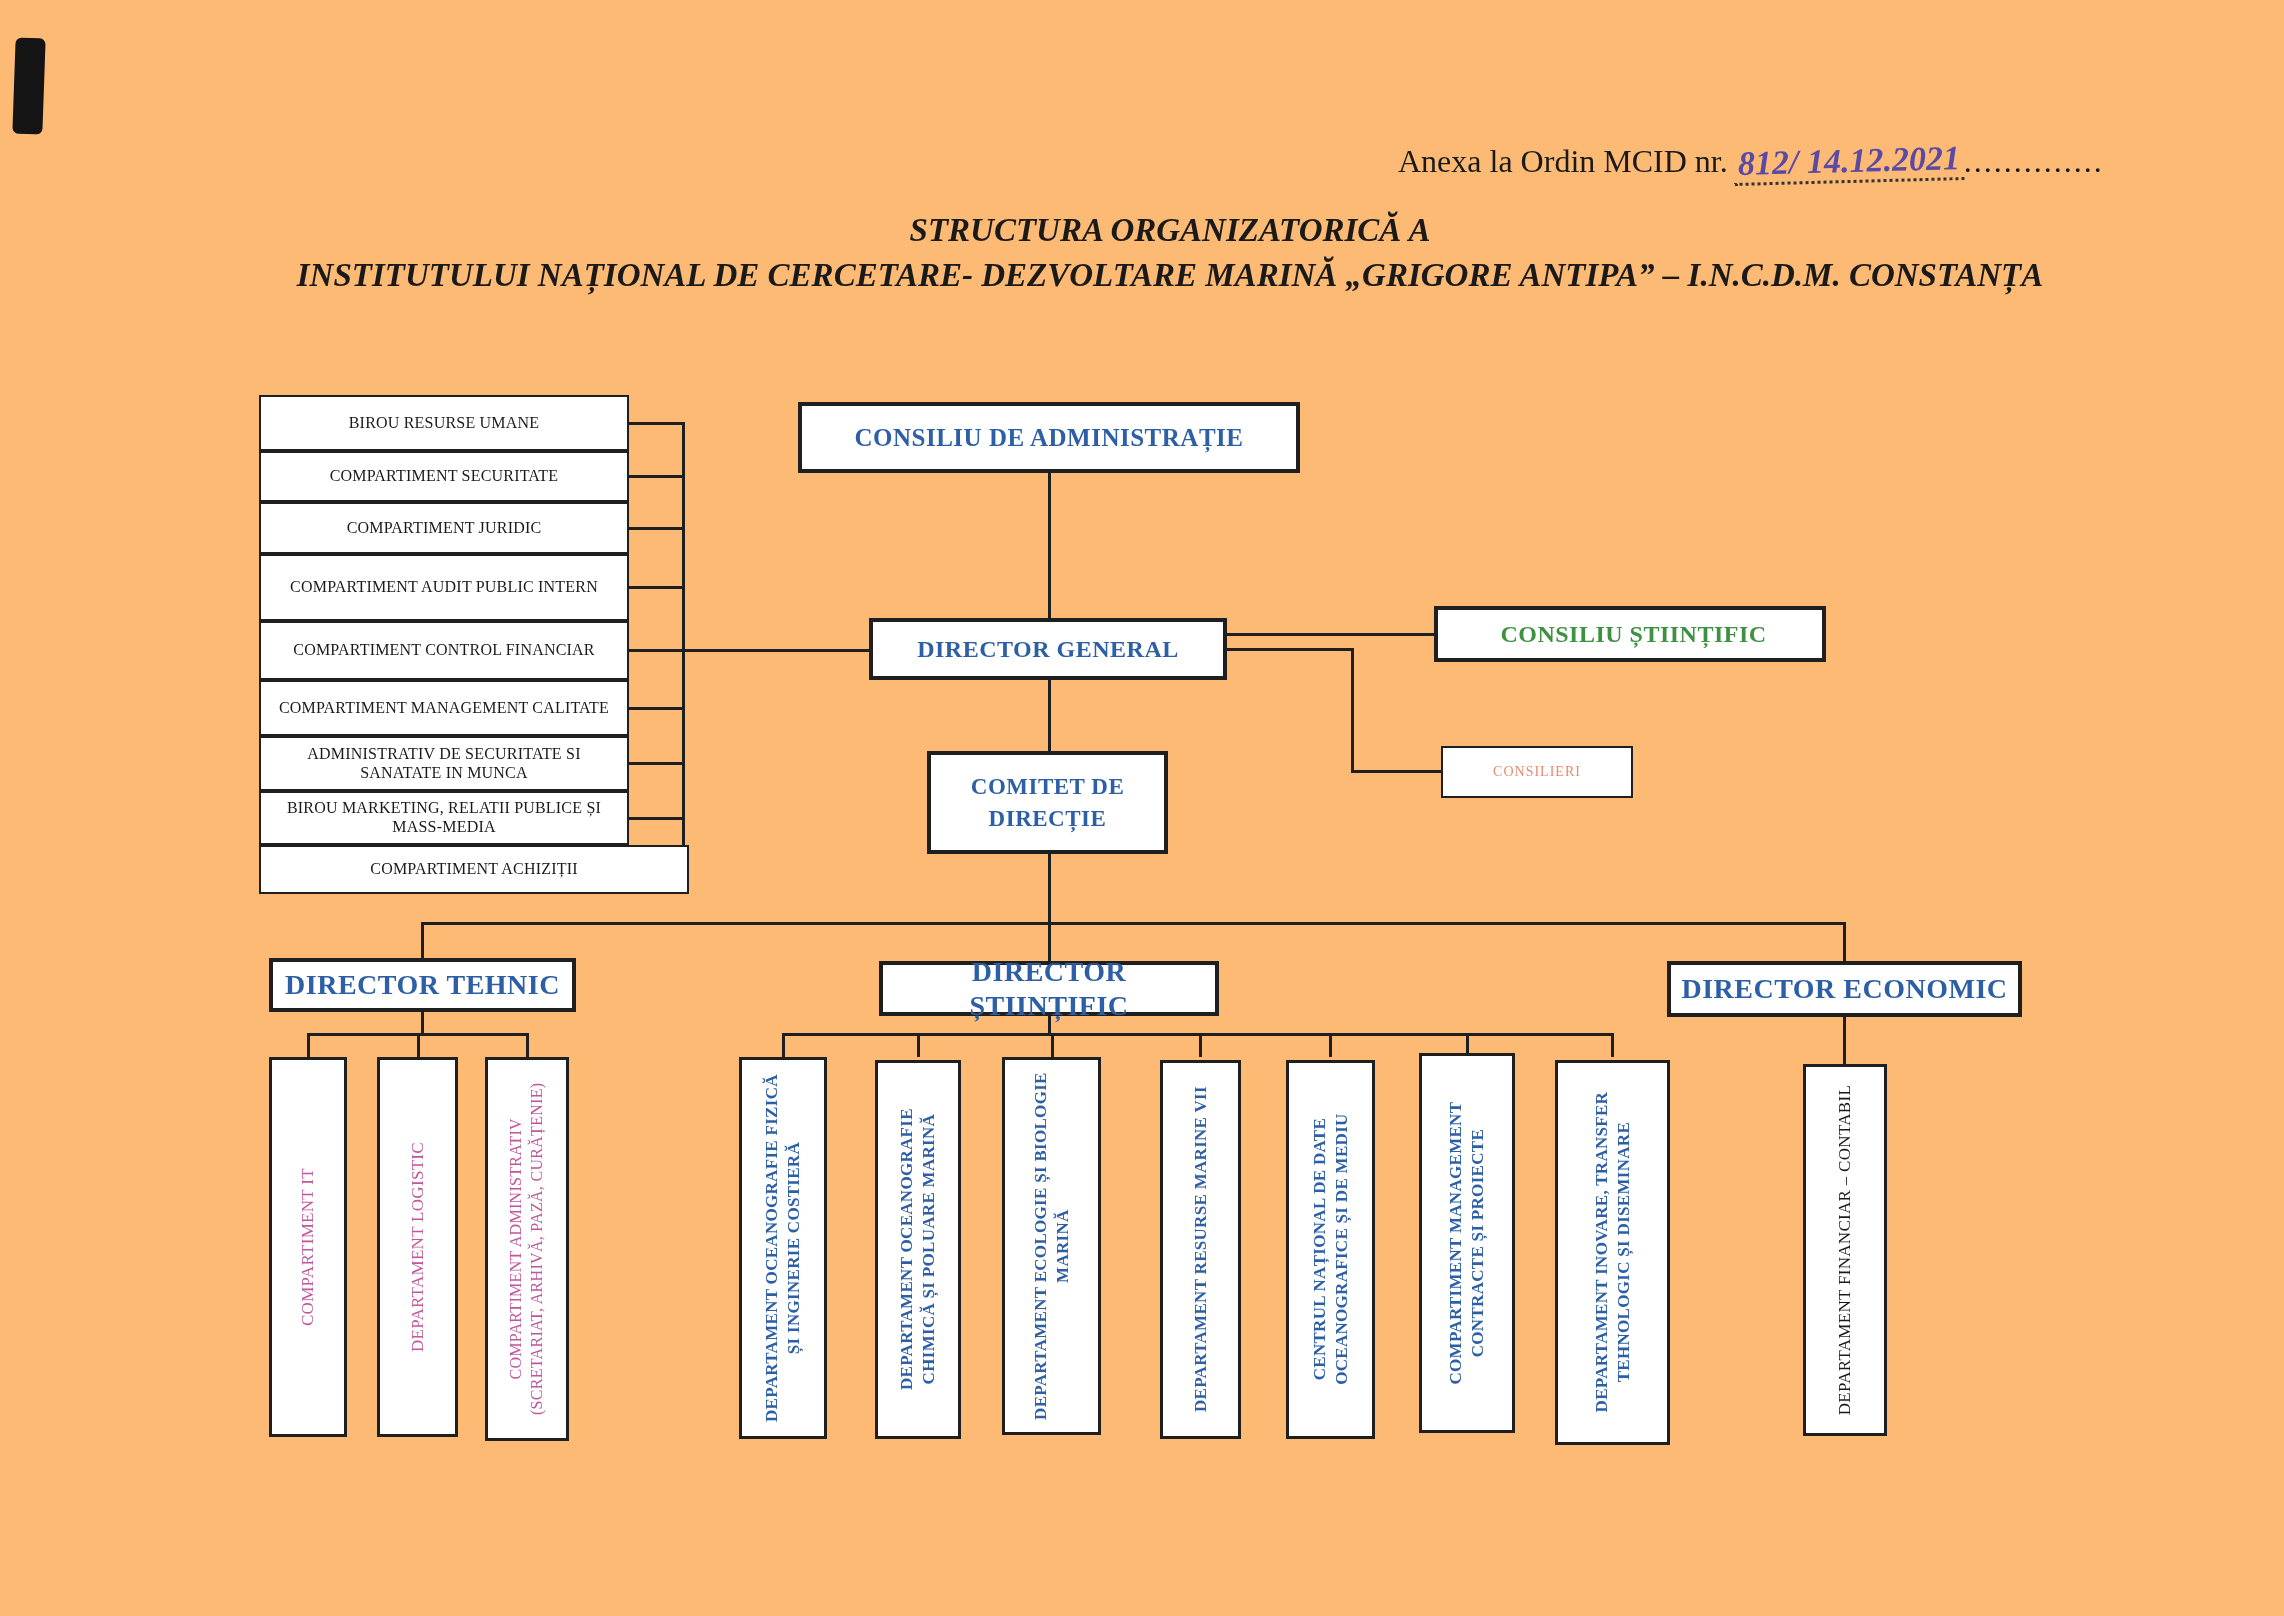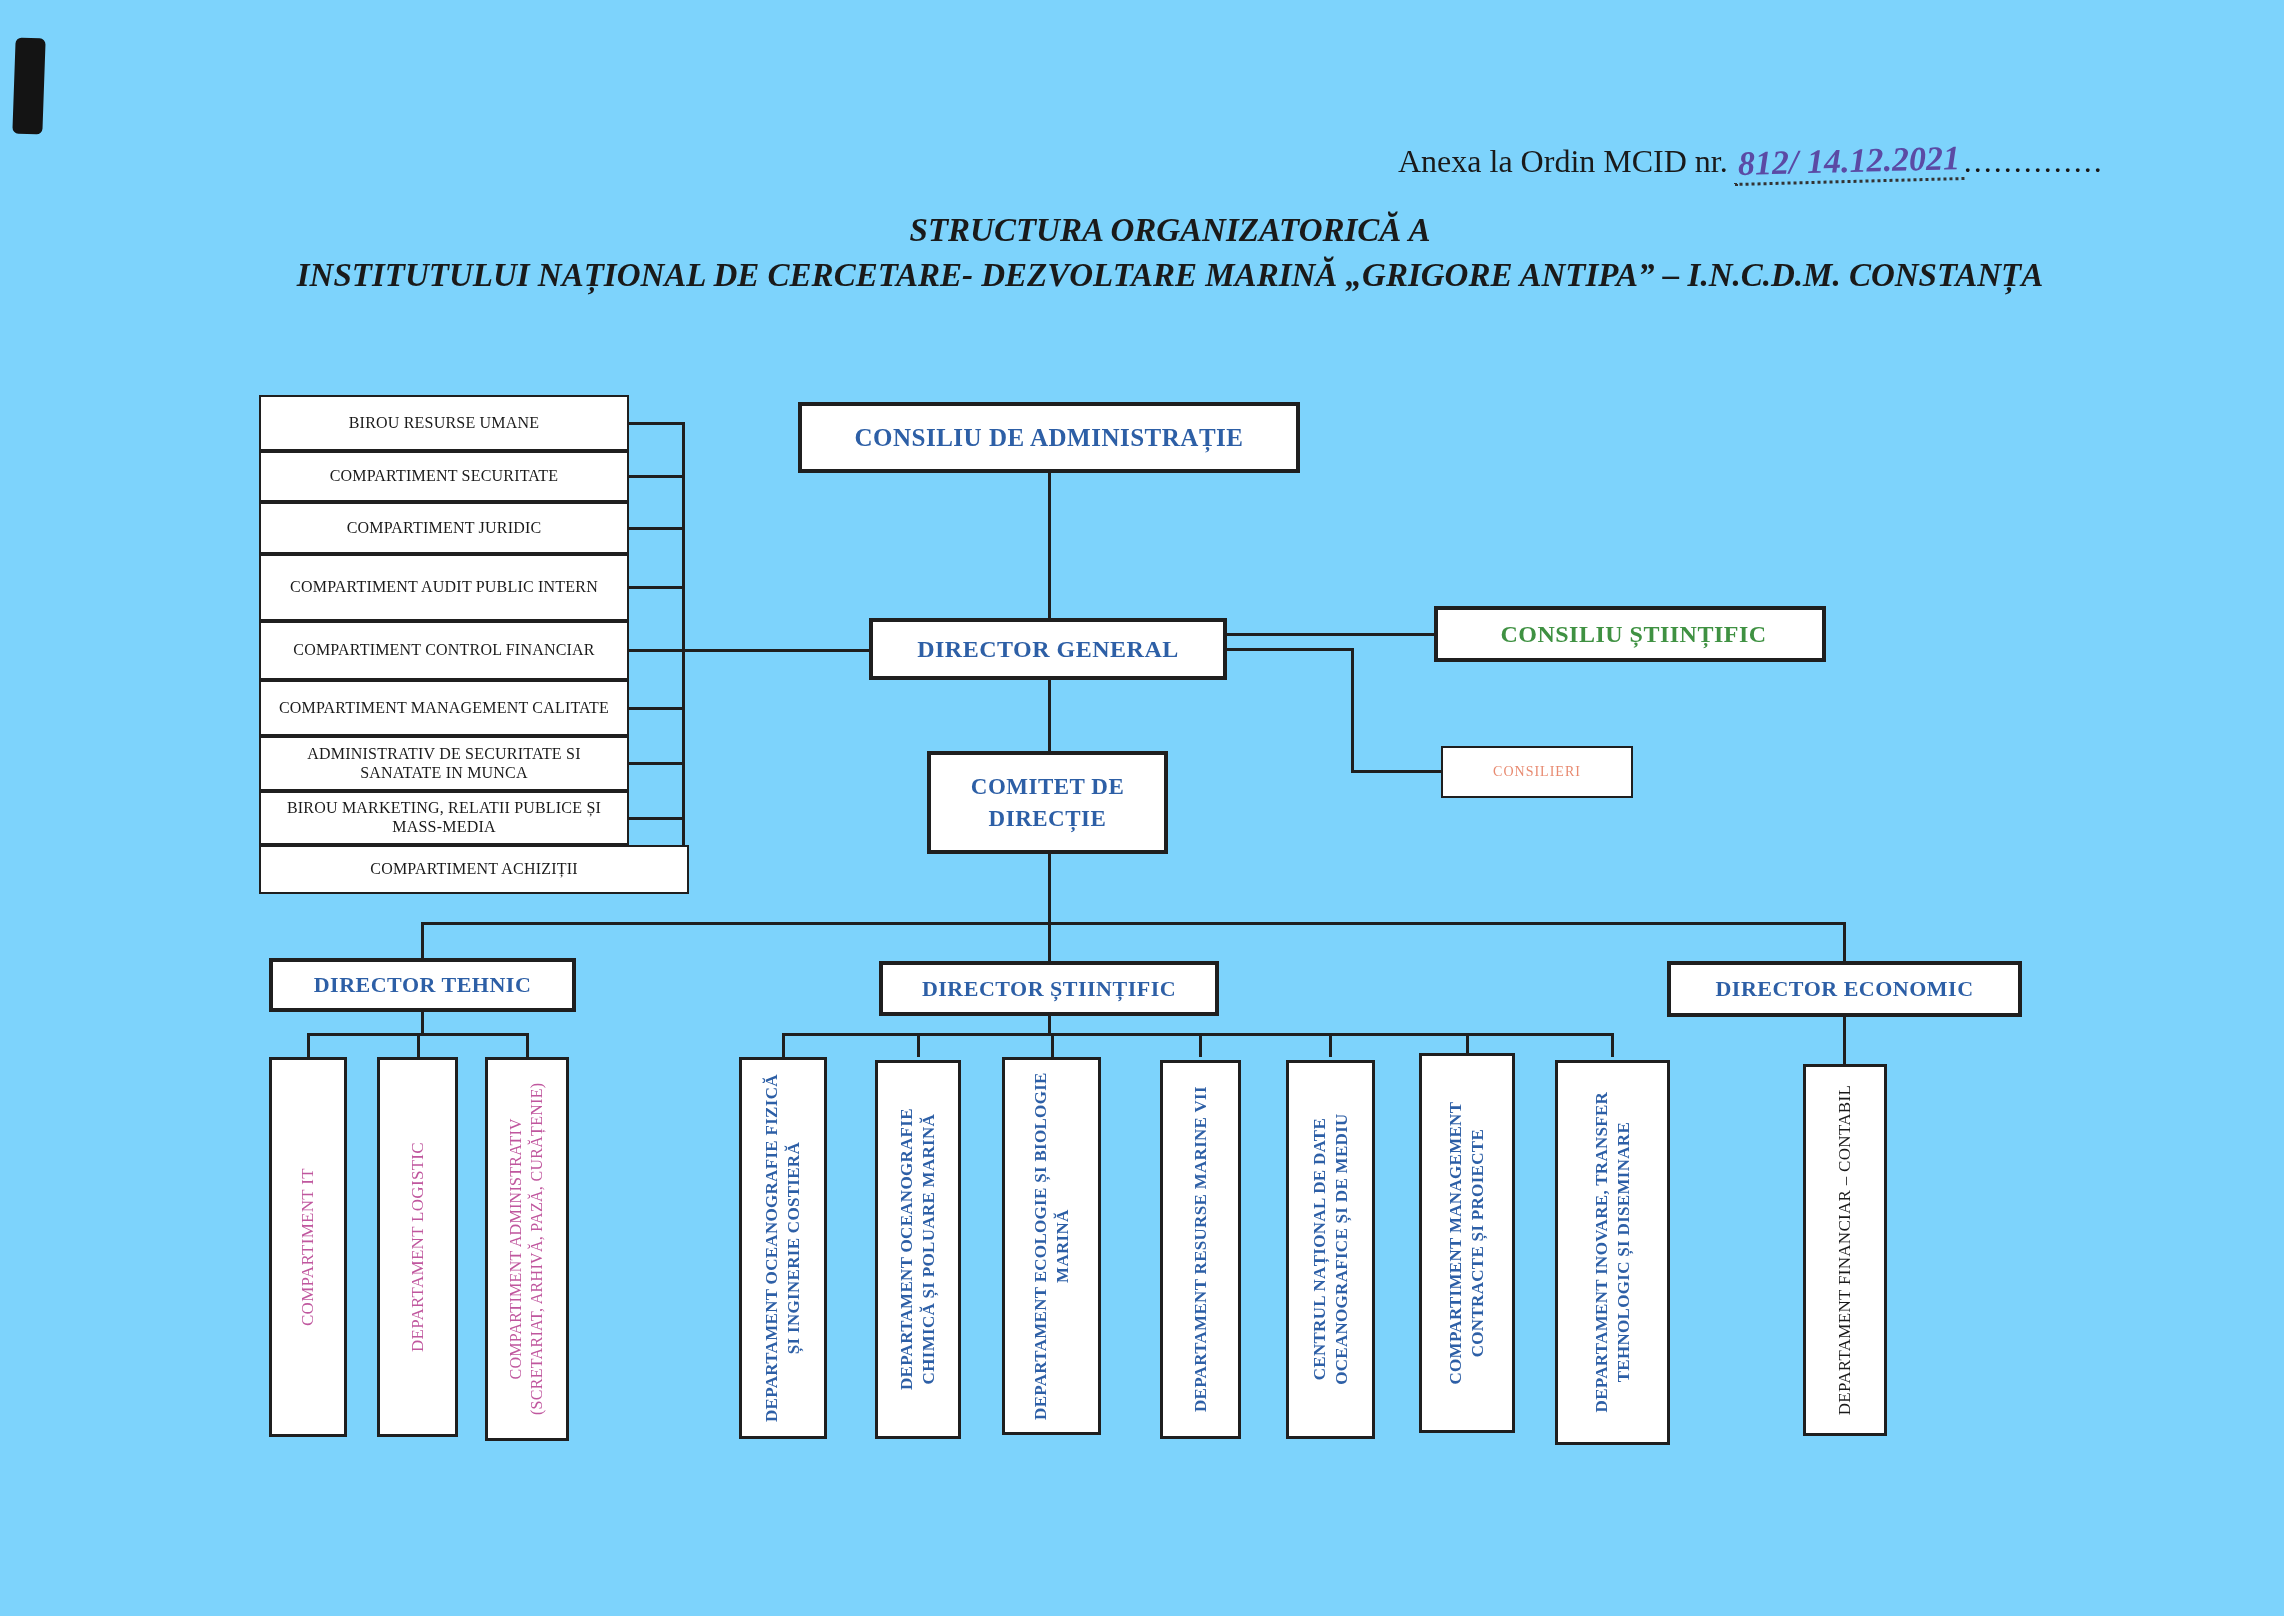--- a/index.html
+++ b/index.html
@@ -1,36 +1,36 @@
 <!DOCTYPE html>
 <html style="--line: #1f1f1f; --box-border: #1f1f1f; --black: #1a1a1a; --blue: #2d5fa6; --green: #3f9142; --orange: #e88a70; --pink: #c0579e; --purple: #5b4aa4;"><head>
 <meta charset="utf-8">
 <style>
   html,body{margin:0;padding:0;background:#ffffff;}
   .canvas{
     position:relative;
     width:2284px;height:1616px;
-    background:#7dd3fc;
+    background:#fdba74;
     font-family:"Liberation Serif", serif;
     color:var(--black,#1a1a1a);
     overflow:hidden;
   }
   .box{
     position:absolute;
     box-sizing:border-box;
     border:2px solid var(--box-border,#1f1f1f);
     background:#fff;
     display:flex;align-items:center;justify-content:center;
     text-align:center;
     line-height:1.18;
   }
   .thick{border-width:4px;}
   .med{border-width:3px;}
   .staff{font-size:16px;letter-spacing:.2px;padding:2px 8px;}
-  .main-label{font-weight:bold;font-size:22px;letter-spacing:.5px;padding:2px 10px;}
+  .main-label{font-weight:bold;font-size:28px;letter-spacing:.5px;padding:2px 10px;}
   .blue{color:var(--blue,#2d5fa6);}
   .green{color:var(--green,#3f9142);padding-left:17px;}
   .orange{color:var(--orange,#e88a70);}
   .pink{color:var(--pink,#c0579e);}
   .hline,.vline{position:absolute;background:var(--line,#1f1f1f);}
   .hline{height:3px;}
   .vline{width:3px;}
   .vbox{overflow:visible;}
   .vtext{
     flex:none;

